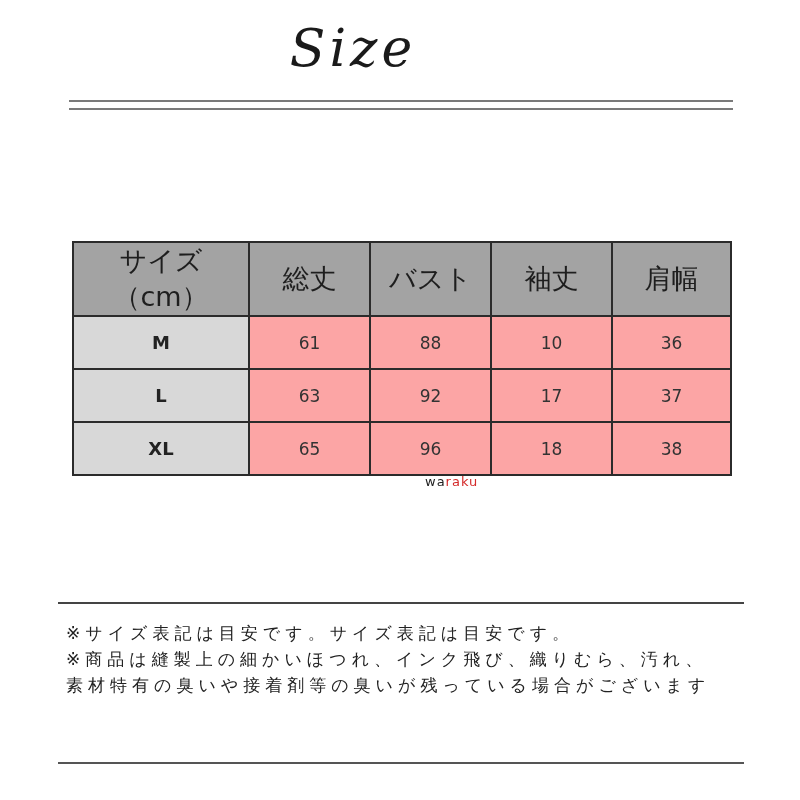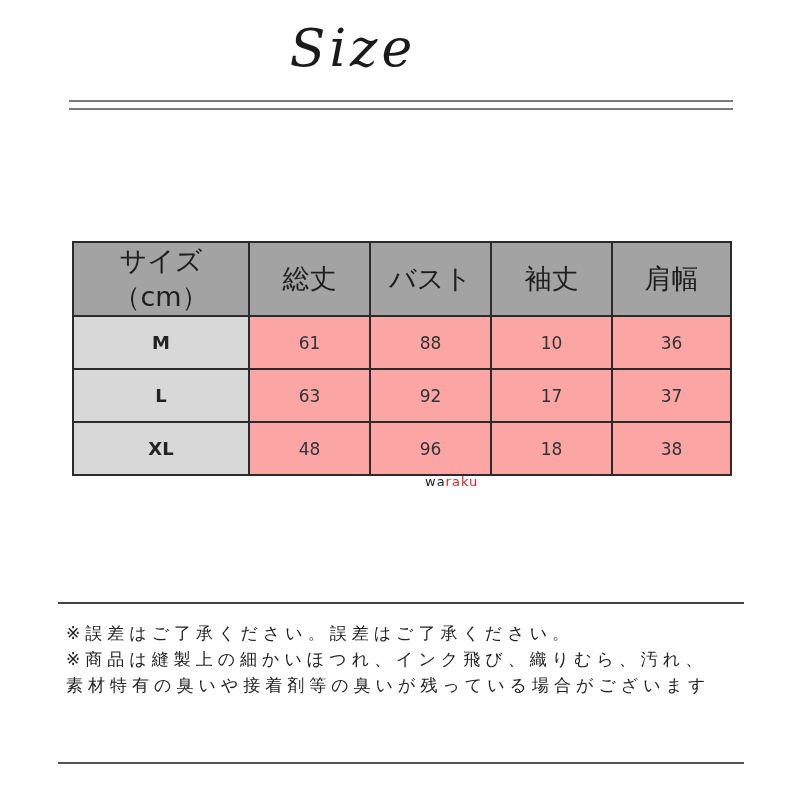--- a/index.html
+++ b/index.html
@@ -83,31 +83,31 @@
     </tr>
     <tr>
       <td class="size-label">L</td>
       <td>63</td>
       <td>92</td>
       <td>17</td>
       <td>37</td>
     </tr>
     <tr>
       <td class="size-label">XL</td>
-      <td>48</td>
+      <td>65</td>
       <td>96</td>
       <td>18</td>
       <td>38</td>
     </tr>
   </tbody>
 </table>
 
 <div class="brand">
   <span class="b1">wa</span><span class="b2">raku</span>
 </div>
 
 <div class="note-rule top"></div>
 <div class="notes">
-  <div class="line">※誤差はご了承ください。誤差はご了承ください。</div>
+  <div class="line">※サイズ表記は目安です。サイズ表記は目安です。</div>
   <div class="line">※商品は縫製上の細かいほつれ、インク飛び、織りむら、汚れ、</div>
   <div class="line">素材特有の臭いや接着剤等の臭いが残っている場合がございます</div>
 </div>
 <div class="note-rule bot"></div>
 
 </body></html>

